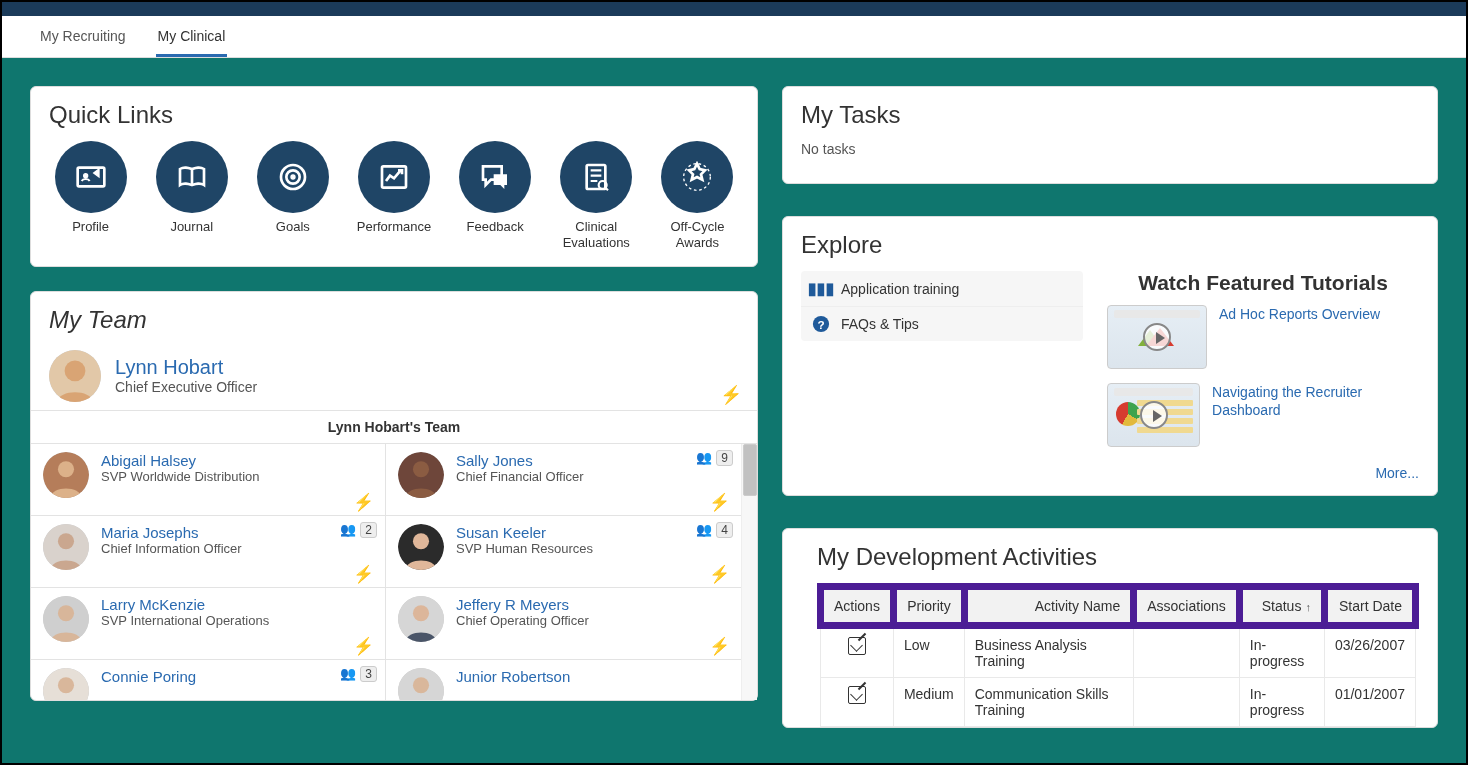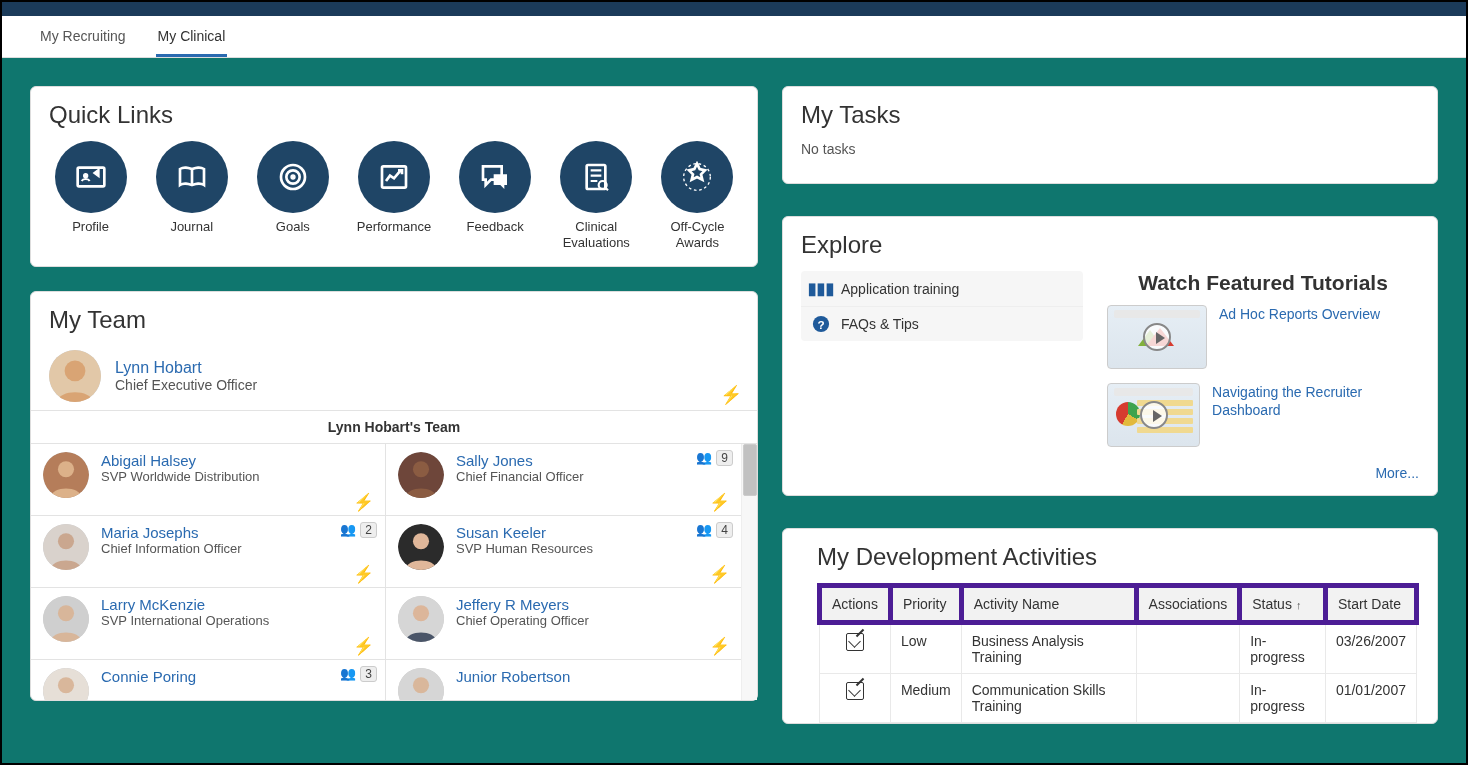--- a/index.html
+++ b/index.html
@@ -79,37 +79,37 @@
     margin: 0 auto 6px auto;
   }
   .ql-circle svg { width: 32px; height: 32px; fill:#fff; stroke:#fff; }
   .ql-label {
     font-size: 13px;
     color: #333;
     line-height: 1.25;
   }
   
   .team-card { padding: 14px 0 0 0; }
-  .team-card h2 { padding: 0 18px; }
+  .team-card h2 { padding: 0 18px; font-style: italic; }
   .team-header {
     padding: 4px 18px 8px;
     display: flex;
     gap: 14px;
     align-items: center;
     position: relative;
   }
   .avatar {
     width: 52px; height: 52px; border-radius: 50%; background:#ccc;
     overflow:hidden; display:inline-block;
     flex-shrink:0;
   }
   .avatar svg {width:100%;height:100%;}
   .team-header .name {
     color: #2a6ab0;
-    font-size: 16px;
+    font-size: 20px;
   }
   .team-header .title { color:#555; }
   .bolt {
     position:absolute; right:14px; bottom:4px;
     color:#3560d6;
     font-size:18px;
   }
   .team-title-bar {
     border-top: 1px solid #e3e3e3;
     border-bottom: 1px solid #e3e3e3;
@@ -227,22 +227,22 @@
   .thumb.t2 .mini-rows span{ height:6px; background:#f0d990; border-radius:1px;}
   .tutorial a { color:#2a6ab0; text-decoration:none; line-height:1.3;}
   .more-link {
     display:block; text-align:right; color:#2a6ab0; cursor:pointer; padding-top:4px;
   }
   
   .dev-table {
     width:100%; border-collapse:collapse; margin-top:8px; font-size:14px;
   }
   .dev-table thead th{
-    background:#f2f2f2; border:5px solid #4c1d95; padding:8px 10px;
-    text-align:left; font-weight:500; color:#333;
+    background:#f2f2f2; border:7px solid #4c1d95; padding:8px 10px;
+    text-align:right; font-weight:500; color:#333;
   }
   .dev-table tbody td{
     border:1px solid #e9e9e9; padding:8px 10px; color:#333; vertical-align:top;
   }
   .sort-arrow{ font-size:11px; color:#555; margin-left:4px;}
   .action-icon { display:inline-flex; width:18px;height:18px; border:1.5px solid #333; border-radius:2px; position:relative;}
   .action-icon::after{ content:''; position:absolute; left:3px; top:3px; width:8px; height:8px; border-left:1.5px solid #333; border-bottom:1.5px solid #333; transform:rotate(-45deg);}
   .action-icon .pen{ position:absolute; right:-2px; top:-2px; width:10px; height:2px; background:#333; transform:rotate(-45deg);}
 </style>
 </head>

